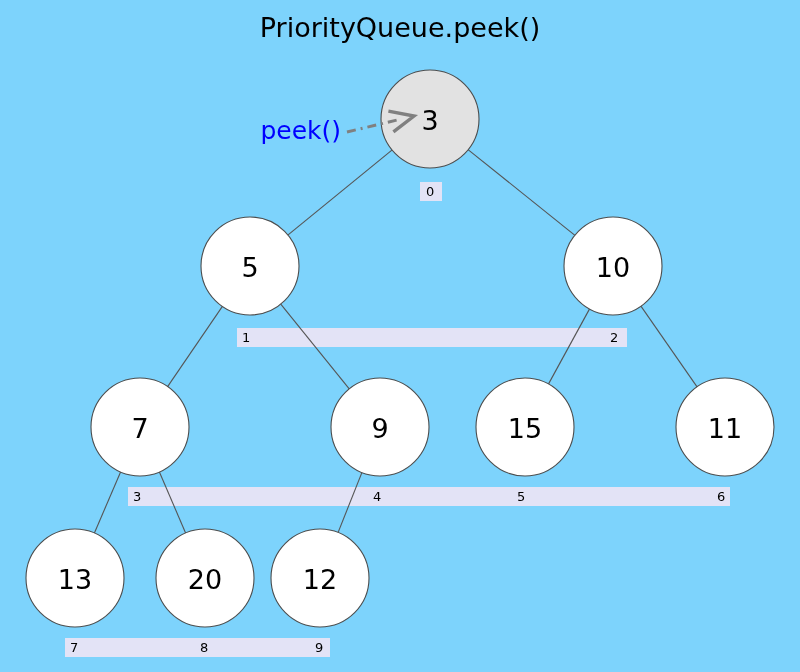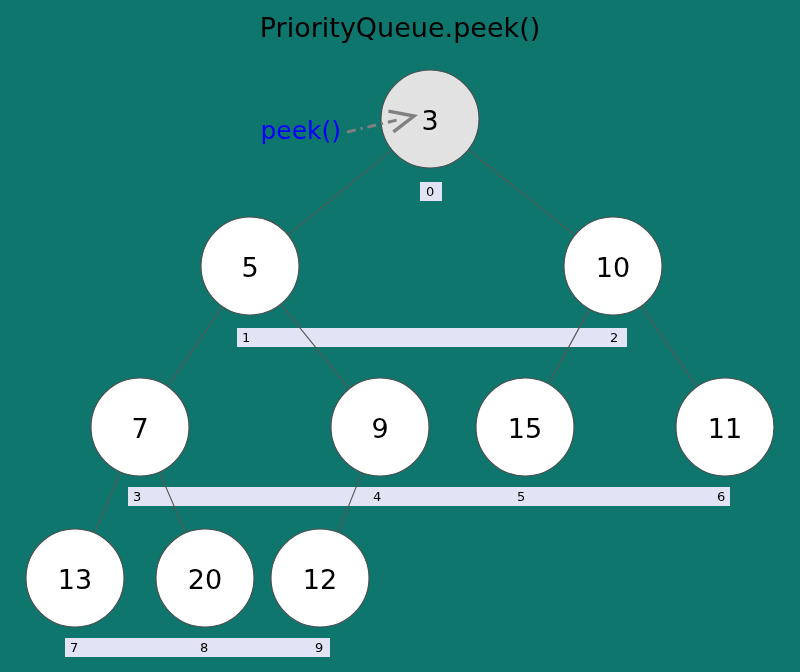--- a/index.html
+++ b/index.html
@@ -7,21 +7,21 @@
     padding: 0;
     background: #ffffff;
   }
   body {
     font-family: "DejaVu Sans", sans-serif;
   }
   #stage {
     position: relative;
     width: 800px;
     height: 672px;
-    background: #0f766e;
+    background: #7dd3fc;
     overflow: hidden;
   }
   #title {
     position: absolute;
     left: 0;
     top: 12px;
     width: 800px;
     text-align: center;
     font-size: 27px;
     color: #000000;

